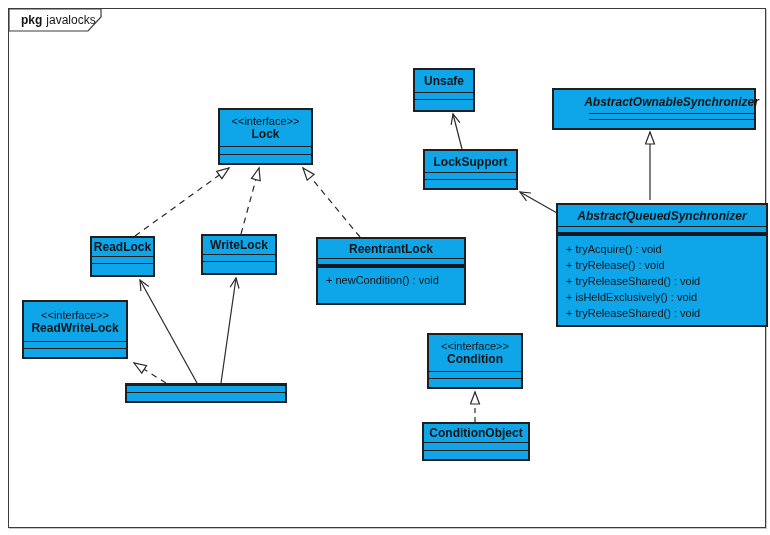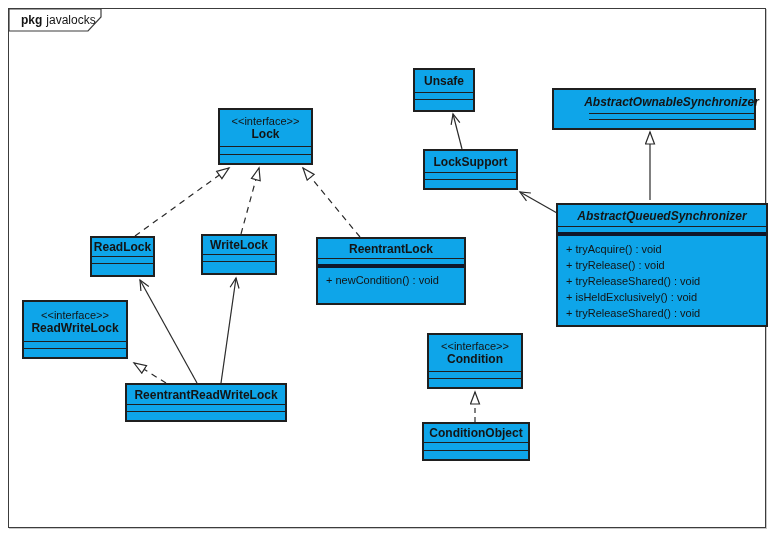--- a/index.html
+++ b/index.html
@@ -150,23 +150,20 @@
 <div class="uml-box" style="left:22px;top:300px;width:106px;">
   <div class="name-comp" style="height:39px;">
     <div class="stereotype">&lt;&lt;interface&gt;&gt;</div>
     <div class="cls-name">ReadWriteLock</div>
   </div>
   <div class="comp" style="height:7px;"></div>
   <div class="comp" style="height:9px;"></div>
 </div>
 
 <div class="uml-box" style="left:125px;top:383px;width:162px;">
-  <div class="name-comp" style="height:19px;">
-    <div class="cls-name">ReentrantReadWriteLock</div>
-  </div>
   <div class="comp" style="height:7px;"></div>
   <div class="comp" style="height:9px;"></div>
 </div>
 
 <div class="uml-box" style="left:427px;top:333px;width:96px;">
   <div class="name-comp" style="height:36px;">
     <div class="stereotype">&lt;&lt;interface&gt;&gt;</div>
     <div class="cls-name">Condition</div>
   </div>
   <div class="comp" style="height:7px;"></div>

